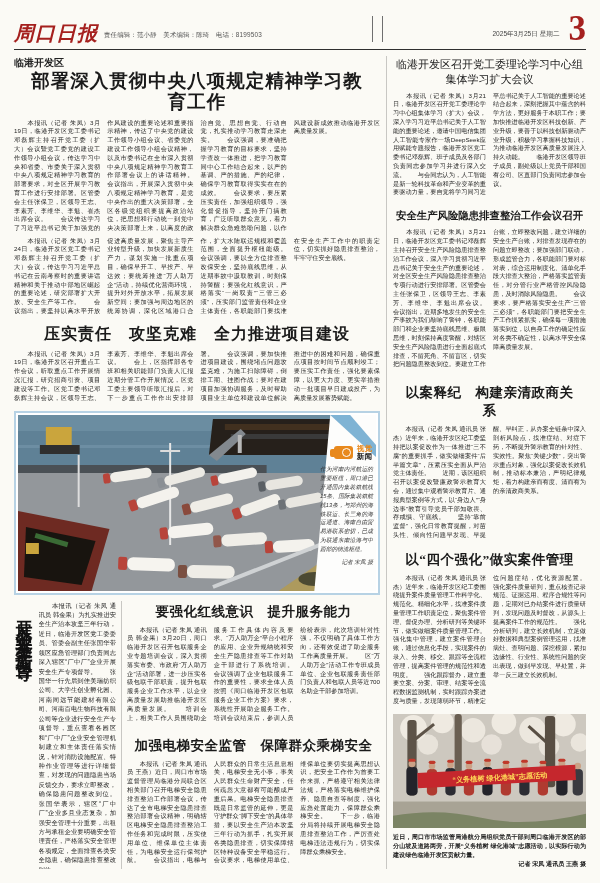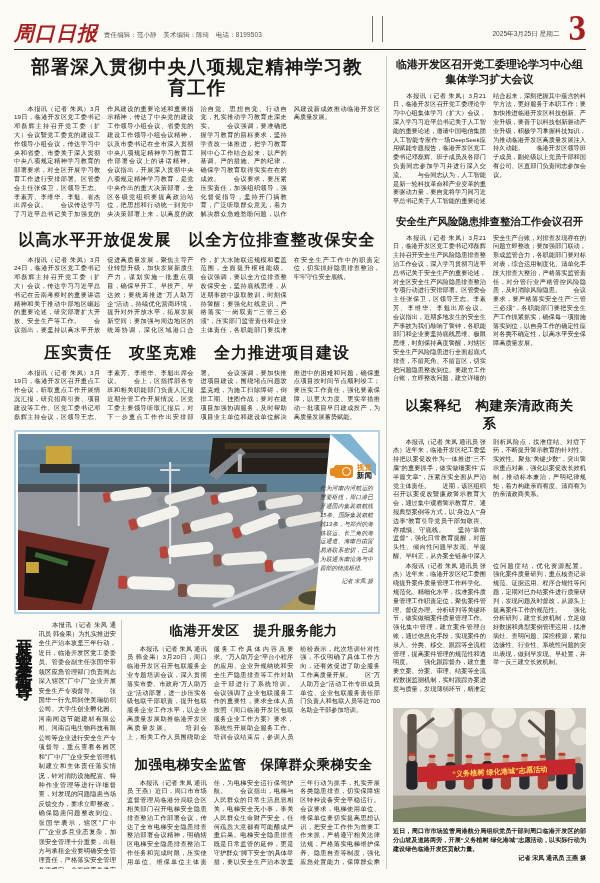--- a/index.html
+++ b/index.html
@@ -22,21 +22,21 @@
   
   .content{display:flex;gap:6px;padding-top:6px;height:819px}
   .col-left{width:366px;flex:none;display:flex;flex-direction:column}
   .col-right{flex:1;display:flex;flex-direction:column;min-width:0}
   .vsep{width:1px;background:#c8c7c3;flex:none}
 
   .kicker{font-size:10px;font-weight:bold;color:#222;height:14px}
   .h-xl{font-size:18.5px;font-weight:900;text-align:center;letter-spacing:1px;font-family:"Liberation Serif",serif;margin:1px 8px 5px;line-height:1.15}
   .h-l{font-size:16px;font-weight:900;text-align:center;letter-spacing:1px;font-family:"Liberation Serif",serif;margin:7px 0 5px}
   .h-m{font-size:13.5px;font-weight:900;text-align:center;letter-spacing:.5px;font-family:"Liberation Serif",serif;margin:7px 6px 5px}
-  .rh-2line{font-size:11px;font-weight:700;text-align:center;font-family:"Liberation Serif",serif;line-height:1.35;margin:1px 0 5px}
+  .rh-2line{font-size:11px;font-weight:400;text-align:center;font-family:"Liberation Serif",serif;line-height:1.35;margin:1px 0 5px}
   .rh-1line{font-size:10.4px;font-weight:900;text-align:center;font-family:"Liberation Serif",serif;white-space:nowrap;margin:7px 0 5px}
 
   .body{font-size:6.2px;line-height:1.42;text-align:justify;color:#242424;column-gap:7px;column-fill:auto;overflow:hidden}
   .cols4{column-count:4}
   .cols3{column-count:3}
   .cols2{column-count:2}
   .hb1{height:118px}.hb2{height:80px}.hb3{height:56px}
   .hrs{height:116px}.hrsafe{height:156px}.hrdis{height:124px}.hrcase{height:140px}
   .htrain{height:104px}
 
@@ -84,25 +84,25 @@
     </div>
     <div class="mh-right">
       <span class="date">2025年3月25日 星期二</span>
       <span class="pageno">3</span>
     </div>
   </header>
 
   <div class="content">
 
     <div class="col-left">
+      <div class="kicker">临港开发区</div>
 
       <h2 class="h-xl">部署深入贯彻中央八项规定精神学习教育工作</h2>
       <div class="body cols4 hb1">　　本报讯（记者 朱凤）3月19日，临港开发区党工委书记邓磊辉主持召开党工委（扩大）会议暨党工委党的建设工作领导小组会议，传达学习中央和省委、市委关于深入贯彻中央八项规定精神学习教育的部署要求，对全区开展学习教育工作进行安排部署。区管委会主任张保卫，区领导王志、李素芳、李维华、李魁、崔杰出席会议。　　会议传达学习了习近平总书记关于加强党的作风建设的重要论述和重要指示精神，传达了中央党的建设工作领导小组会议、省委党的建设工作领导小组会议精神，以及市委书记在全市深入贯彻中央八项规定精神学习教育工作部署会议上的讲话精神。　　会议指出，开展深入贯彻中央八项规定精神学习教育，是党中央作出的重大决策部署，全区各级党组织要提高政治站位，把思想和行动统一到党中央决策部署上来，以高度的政治自觉、思想自觉、行动自觉，扎实推动学习教育走深走实。　　会议强调，要准确把握学习教育的目标要求，坚持学查改一体推进，把学习教育同中心工作结合起来，以严的基调、严的措施、严的纪律，确保学习教育取得实实在在的成效。　　会议要求，要压紧压实责任，加强组织领导，强化督促指导，坚持开门搞教育，广泛听取群众意见，着力解决群众急难愁盼问题，以作风建设新成效推动临港开发区高质量发展。</div>
 
-      <h2 class="h-l">以高水平开放促发展　以全方位排查整改保安全</h2>
       <div class="body cols4 hb2">　　本报讯（记者 朱凤）3月24日，临港开发区党工委书记邓磊辉主持召开党工委（扩大）会议，传达学习习近平总书记在云南考察时的重要讲话精神和关于推动中部地区崛起的重要论述，研究部署扩大开放、安全生产等工作。　　会议指出，要坚持以高水平开放促进高质量发展，聚焦主导产业转型升级，加快发展新质生产力，谋划实施一批重点项目，确保早开工、早投产、早达效；要统筹推进“万人助万企”活动，持续优化营商环境，提升对外开放水平，拓展发展新空间；要加强与周边地区的统筹协调，深化区域港口合作，扩大水陆联运规模和覆盖范围，全面提升枢纽能级。　　会议强调，要以全方位排查整改保安全，坚持底线思维，从近期事故中汲取教训，时刻保持警醒；要强化红线意识，严格落实“一岗双责”“三管三必须”，压实部门监管责任和企业主体责任，各职能部门要找准在安全生产工作中的职责定位，切实抓好隐患排查整治，牢牢守住安全底线。</div>
 
       <h2 class="h-l">压实责任　攻坚克难　全力推进项目建设</h2>
       <div class="body cols4 hb3">　　本报讯（记者 朱凤）3月19日，临港开发区召开重点工作会议，听取重点工作开展情况汇报，研究招商引资、项目建设等工作。区党工委书记邓磊辉主持会议，区领导王志、李素芳、李维华、李魁出席会议。　　会上，区指挥部各专班和相关职能部门负责人汇报近期分管工作开展情况，区党工委主要领导听取汇报后，对下一步重点工作作出安排部署。　　会议强调，要加快推进项目建设，围绕堵点问题攻坚克难，为施工扫除障碍，倒排工期、挂图作战；要对在建项目加强协调服务，及时帮助项目业主单位和建设单位解决推进中的困难和问题，确保重点项目按时间节点顺利竣工；要压实工作责任，强化要素保障，以更大力度、更实举措推动一批项目早日建成投产，为高质量发展蓄势赋能。</div>
 
       <figure class="port-photo">
         <svg viewBox="0 0 360 176" preserveAspectRatio="none">
           <rect width="360" height="176" fill="#93979b"></rect>
           <rect width="360" height="58" fill="#5f8196"></rect>
           <rect width="360" height="16" fill="#6e90a4" opacity=".8"></rect>
@@ -203,40 +203,41 @@
         </div>
       </figure>
 
       <div class="bottom-wrap">
         <div class="narrow">
           <div class="v-head">开展企业安全生产专项督导</div>
           <div class="narrow-body">　　本报讯（记者 朱凤 通讯员 韩金果）为扎实推进安全生产治本攻坚三年行动，近日，临港开发区党工委委员、管委会副主任张国华带领区应急管理部门负责同志深入辖区“厂中厂”企业开展安全生产专项督导。　　张国华一行先后到佳美瑞纺织公司、大学生创业孵化园、河南同远节能建材有限公司、河南百电生物科技有限公司等企业进行安全生产专项督导，重点查看各园区和“厂中厂”企业安全管理机制建立和主体责任落实情况，针对消防设施配置、特种作业管理等进行详细督查，对发现的问题隐患当场反馈交办，要求立即整改，确保隐患问题整改到位。　　张国华表示，辖区“厂中厂”企业多且业态复杂，加强安全管理十分重要，出租方与承租企业要明确安全管理责任，严格落实安全管理各项规定，全面排查各类安全隐患，确保隐患排查整改到位。</div>
         </div>
         <div class="vsep"></div>
         <div class="bottom-mid">
-          <h2 class="h-m" style="margin-top:2px">临港开发区　提升服务能力</h2>
+          <h2 class="h-m" style="margin-top:2px">要强化红线意识　提升服务能力</h2>
           <div class="body cols3 htrain">　　本报讯（记者 朱凤 通讯员 韩金果）3月20日，周口临港开发区召开包联服务企业专题培训会议，深入贯彻落实市委、市政府“万人助万企”活动部署，进一步压实各级包联干部职责，提升包联服务企业工作水平，以企业高质量发展助推临港开发区高质量发展。　　培训会上，相关工作人员围绕助企服务工作具体内容及要求、“万人助万企”平台小程序的应用、企业升规纳统和安全生产隐患排查等工作对助企干部进行了系统培训。　　会议强调了企业包联服务工作的重要性，要求全体人员按照《周口临港开发区包联服务企业工作方案》要求，系统性开展助企服务工作。　　培训会议结束后，参训人员纷纷表示，此次培训针对性强，不仅明确了具体工作方向，还有效促进了助企服务工作高质量开展。　　区“万人助万企”活动工作专班成员单位、企业包联服务责任部门负责人和包联人员等近700名助企干部参加培训。</div>
           <h2 class="h-m">加强电梯安全监管　保障群众乘梯安全</h2>
           <div class="body cols3 grow">　　本报讯（记者 朱凤 通讯员 王燕）近日，周口市市场监督管理局临港分局联合区相关部门召开电梯安全隐患排查整治工作部署会议，传达了全市电梯安全隐患排查整治部署会议精神，明确辖区电梯安全隐患排查整治工作任务和完成时限，压实使用单位、维保单位主体责任，为电梯安全运行保驾护航。　　会议指出，电梯与人民群众的日常生活息息相关，电梯安全无小事，事关人民群众生命财产安全，任何疏忽大意都有可能酿成严重后果。电梯安全隐患排查既是日常监管的延伸，更是守护群众“脚下安全”的具体举措，要以安全生产治本攻坚三年行动为抓手，扎实开展各类隐患排查，切实保障辖区特种设备安全平稳运行。　　会议要求，电梯使用单位、维保单位要切实提高思想认识，把安全工作作为首要工作来抓，严格遵守相关法律法规，严格落实电梯维护保养、隐患自查等制度，强化应急处置能力，保障群众乘梯安全。　　下一步，临港分局将持续开展电梯安全隐患排查整治工作，严厉查处电梯违法违规行为，切实保障群众乘梯安全。</div>
         </div>
       </div>
     </div>
 
     <div class="vsep"></div>
 
     <div class="col-right">
       <h2 class="rh-2line">临港开发区召开党工委理论学习中心组集体学习扩大会议</h2>
       <div class="body cols2 hrs">　　本报讯（记者 朱凤）3月21日，临港开发区召开党工委理论学习中心组集体学习（扩大）会议，深入学习习近平总书记关于人工智能的重要论述，邀请中国电信集团人工智能专家作一场DeepSeek应用赋能专题报告，临港开发区党工委书记邓磊辉、班子成员及各部门负责同志参加学习并进行深入交流。　　与会同志认为，人工智能是新一轮科技革命和产业变革的重要驱动力量，要自觉将学习同习近平总书记关于人工智能的重要论述结合起来，深刻把握其中蕴含的科学方法，更好服务于本职工作；要加快推进临港开发区科技创新、产业升级，要善于以科技创新驱动产业升级，积极学习掌握科技知识，为推动临港开发区高质量发展注入持久动能。　　临港开发区领导班子成员，副处级以上党员干部和国有公司、区直部门负责同志参加会议。</div>
 
       <h2 class="rh-1line">安全生产风险隐患排查整治工作会议召开</h2>
       <div class="body cols2 hrsafe">　　本报讯（记者 朱凤）3月21日，临港开发区党工委书记邓磊辉主持召开安全生产风险隐患排查整治工作会议，深入学习贯彻习近平总书记关于安全生产的重要论述，对全区安全生产风险隐患排查整治专项行动进行安排部署。区管委会主任张保卫，区领导王志、李素芳、李维华、李魁出席会议。　　会议指出，近期多地发生的安全生产事故为我们敲响了警钟，各职能部门和企业要坚持底线思维、极限思维，时刻保持高度警醒，对辖区安全生产风险隐患进行全面起底式排查，不留死角、不留盲区，切实把问题隐患整改到位。要建立工作台账，立即整改问题，建立详细的安全生产台账，对排查发现存在的问题立即整改；要加强部门联动，形成监管合力，各职能部门要对标对表，综合运用制度化、清单化手段大排查大整治，严格落实监管责任，对分管行业严格管控风险隐患，及时消除风险隐患。　　会议要求，要严格落实安全生产“三管三必须”，各职能部门要把安全生产工作抓紧抓实，确保每一项措施落实到位，以自身工作的确定性应对各类不确定性，以高水平安全保障高质量发展。</div>
 
       <h2 class="h-m">以案释纪　构建亲清政商关系</h2>
       <div class="body cols2 hrdis">　　本报讯（记者 朱凤 通讯员 张杰）近年来，临港开发区纪工委坚持把以案促改作为一体推进“三不腐”的重要抓手，做实做细案件“后半篇文章”，压紧压实全面从严治党主体责任。　　近期，该区组织召开以案促改暨廉政警示教育大会，通过集中观看警示教育片、通报典型案例等方式，以“身边人”“身边事”教育引导党员干部知敬畏、存戒惧、守底线。　　坚持“靠前监督”，强化日常教育提醒，对苗头性、倾向性问题早发现、早提醒、早纠正，从办案全链条中深入剖析风险点，找准症结、对症下药，不断提升警示教育的针对性、实效性。聚焦“关键少数”，突出警示重点对象，强化以案促改长效机制，推动标本兼治，严明纪律规矩，着力构建亲而有度、清而有为的亲清政商关系。</div>
 
+      <h2 class="h-m">以“四个强化”做实案件管理</h2>
       <div class="body cols2 hrcase">　　本报讯（记者 朱凤 通讯员 张杰）近年来，临港开发区纪工委围绕提升案件质量管理工作科学化、规范化、精细化水平，找准案件质量管理工作职责定位，聚焦案件管理、督促办理、分析研判等关键环节，做实做细案件质量管理工作。　　强化集中管理，建立案件管理台账，通过信息化手段，实现案件的录入、分类、移交、跟踪等全流程管理，提高案件管理的规范性和透明度。　　强化跟踪督办，建立重要立案、分案、审理、结案等全流程数据监测机制，实时跟踪办案进度与质量，发现薄弱环节，精准定位问题症结，优化资源配置。　　强化案件质量研判，重点核查记录规范、证据运用、程序合规性等问题，定期对已办结案件进行质量研判，发现问题及时督改，从源头上提高案件工作的规范性。　　强化分析研判，建立长效机制，立足做好数据和典型案例管理运用，找准病灶、查明问题、深挖根源，紧扣边缘性、行业性、系统性问题的突出表现，做到早发现、早处置，并举一反三建立长效机制。</div>
 
       <figure class="tree-photo">
         <svg viewBox="0 0 188 112" preserveAspectRatio="none">
           <rect width="188" height="112" fill="#cdc8bf"></rect>
           <g fill="#efeae1">
             <circle cx="20" cy="14" r="13"></circle>
               <circle cx="48" cy="8" r="11"></circle>
               <circle cx="78" cy="16" r="12" opacity=".9"></circle>
             <circle cx="108" cy="8" r="12"></circle>

